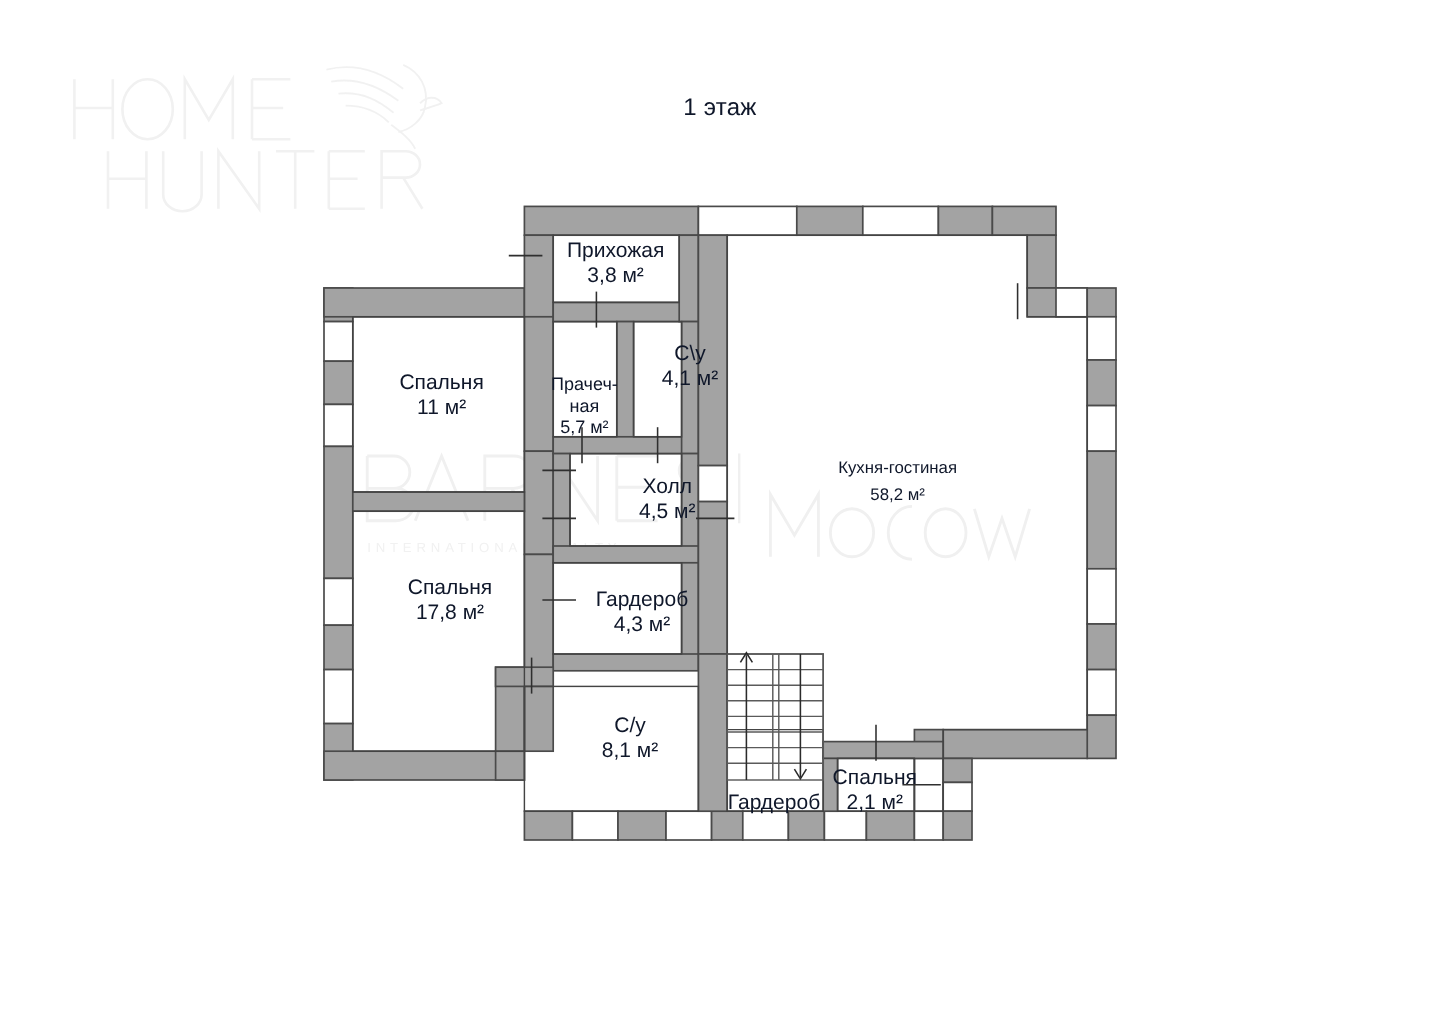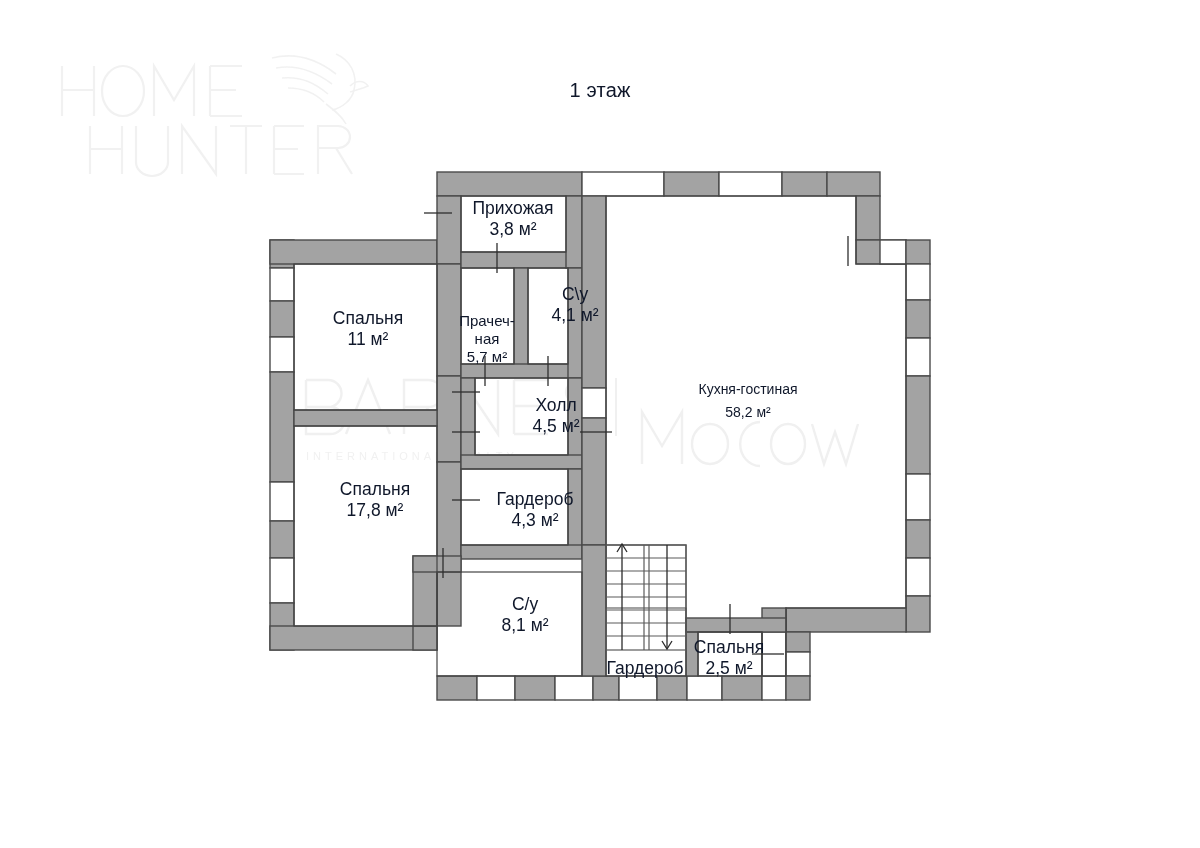--- a/index.html
+++ b/index.html
@@ -363,16 +363,16 @@
     <span class="nm">С/у</span>
     <span class="ar">8,1 м²</span>
   </div>
 
   <div class="rlabel" style="left:645px;top:658px;transform:translateX(-50%);">
     <span class="nm">Гардероб</span>
   </div>
 
   <div class="rlabel" style="left:729px;top:637px;transform:translateX(-50%);">
     <span class="nm">Спальня</span>
-    <span class="ar">2,5 м²</span>
+    <span class="ar">2,1 м²</span>
   </div>
 
 </div>
 
 </body></html>

